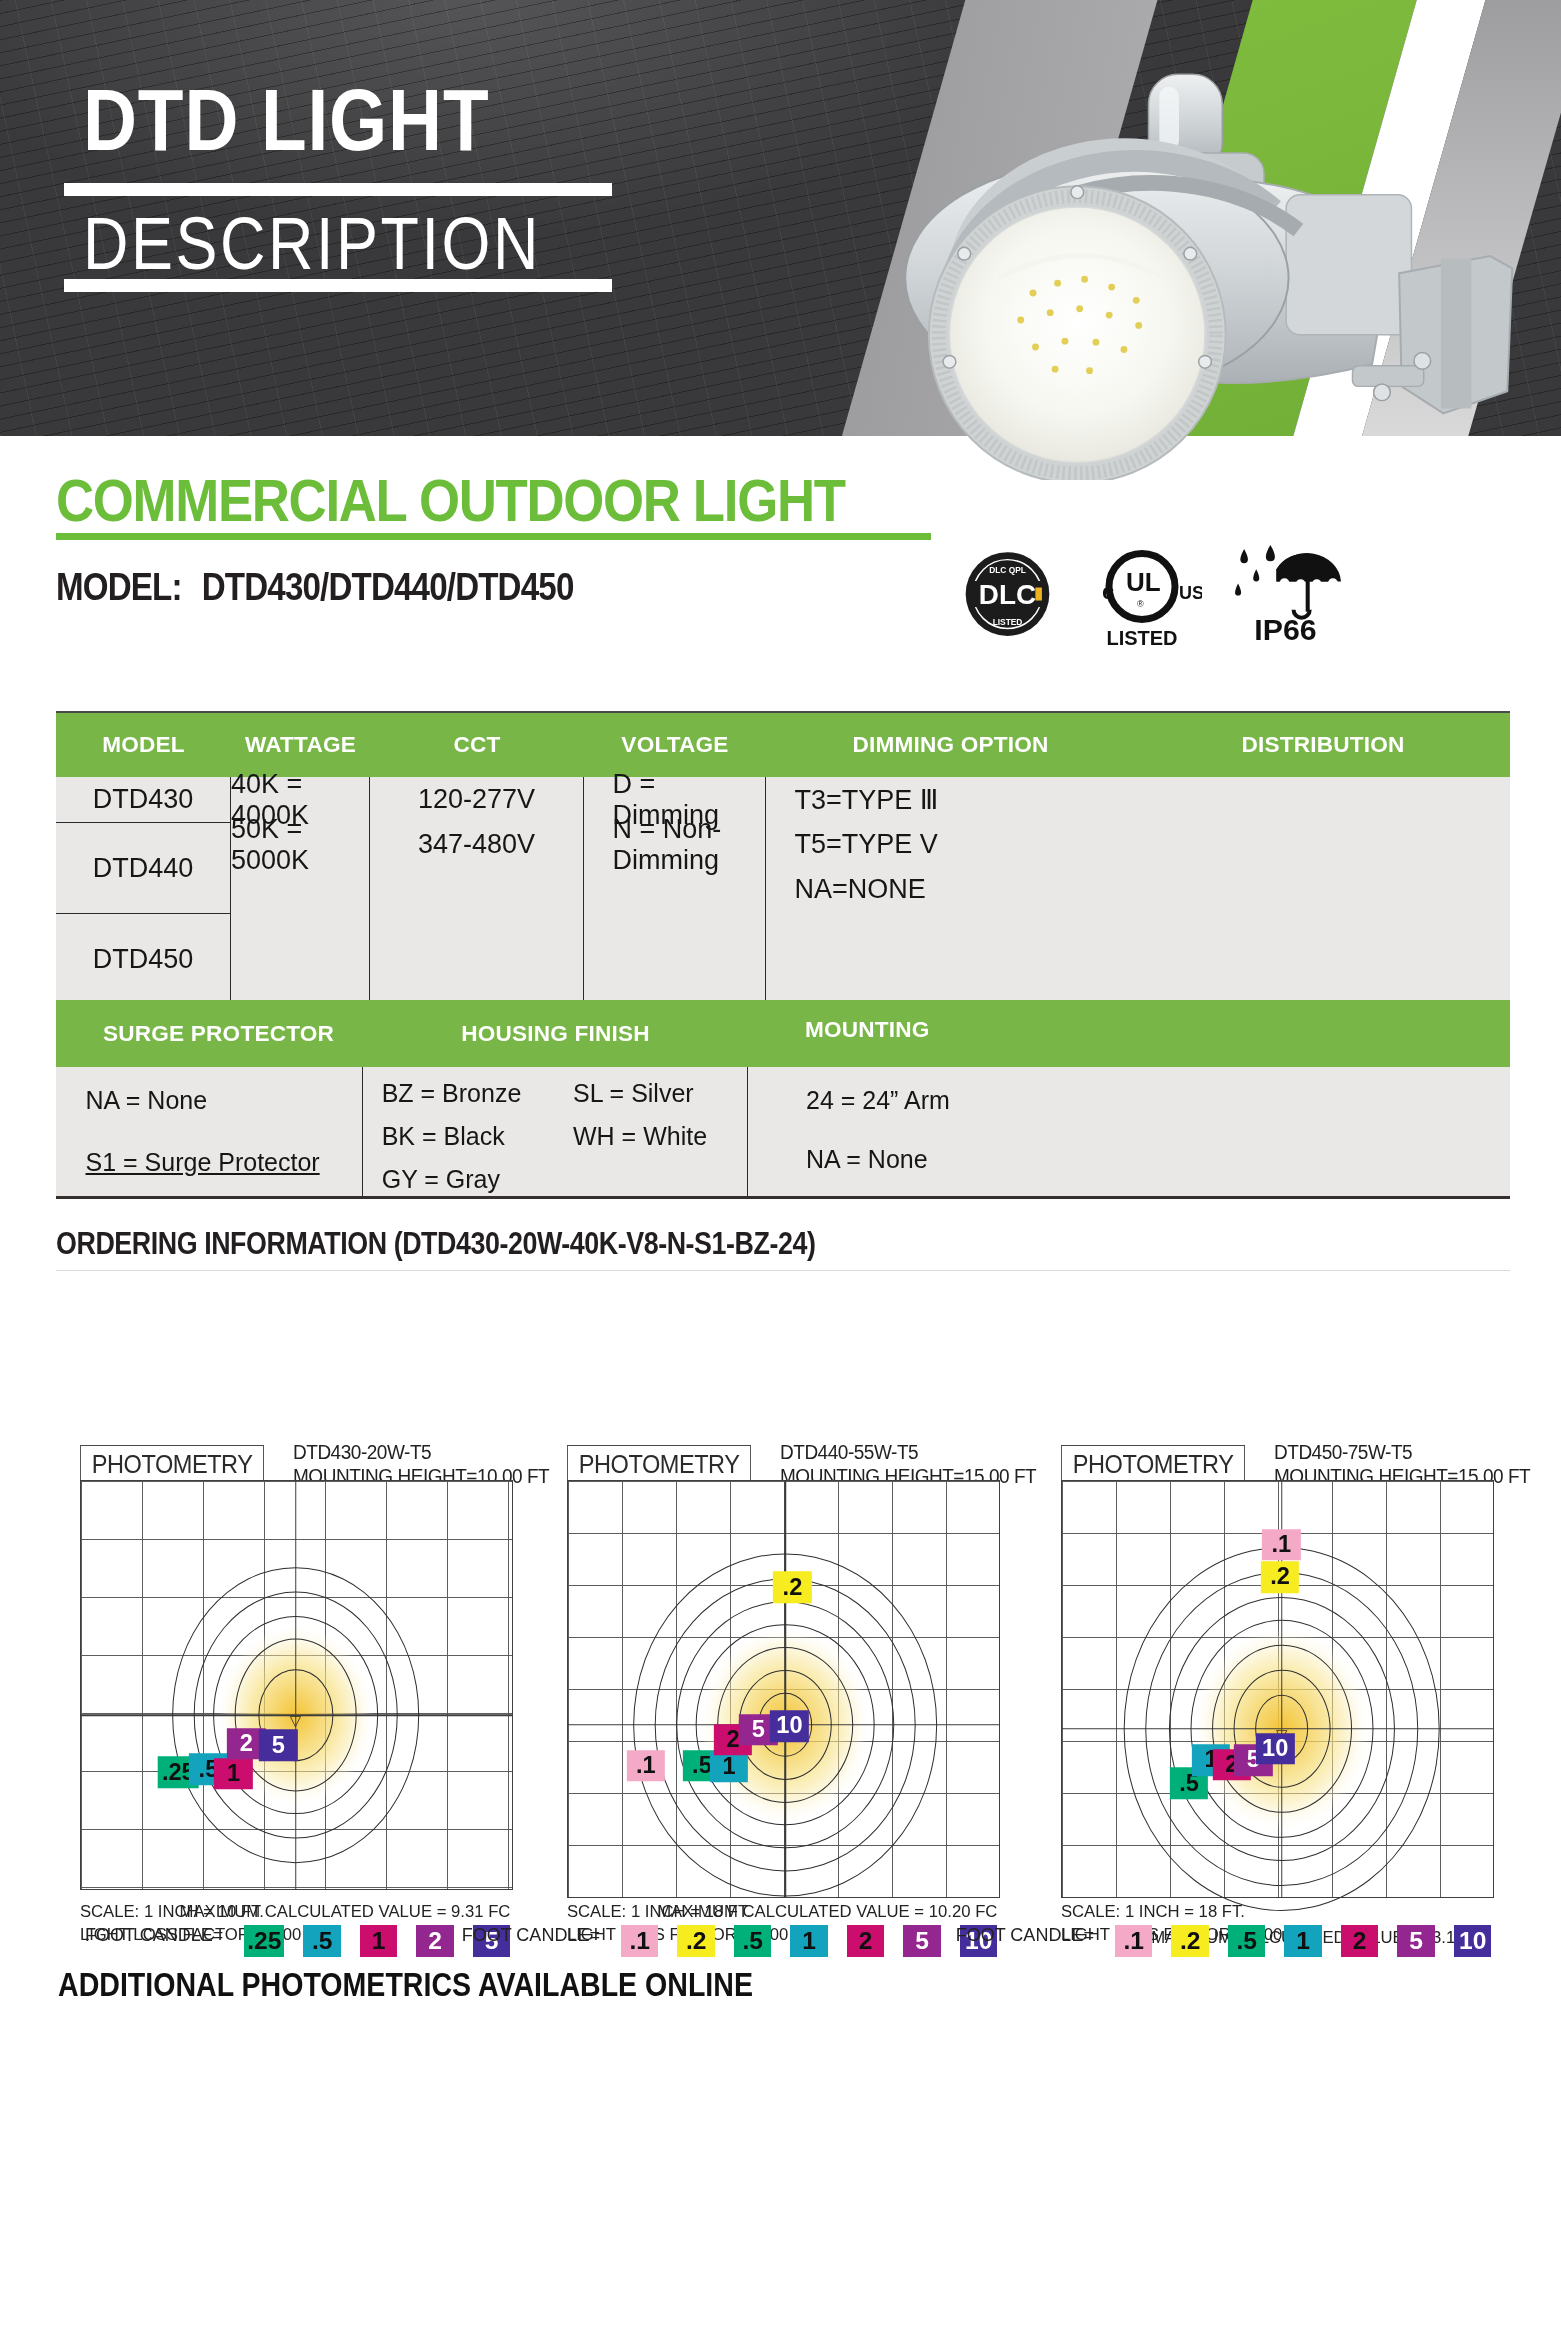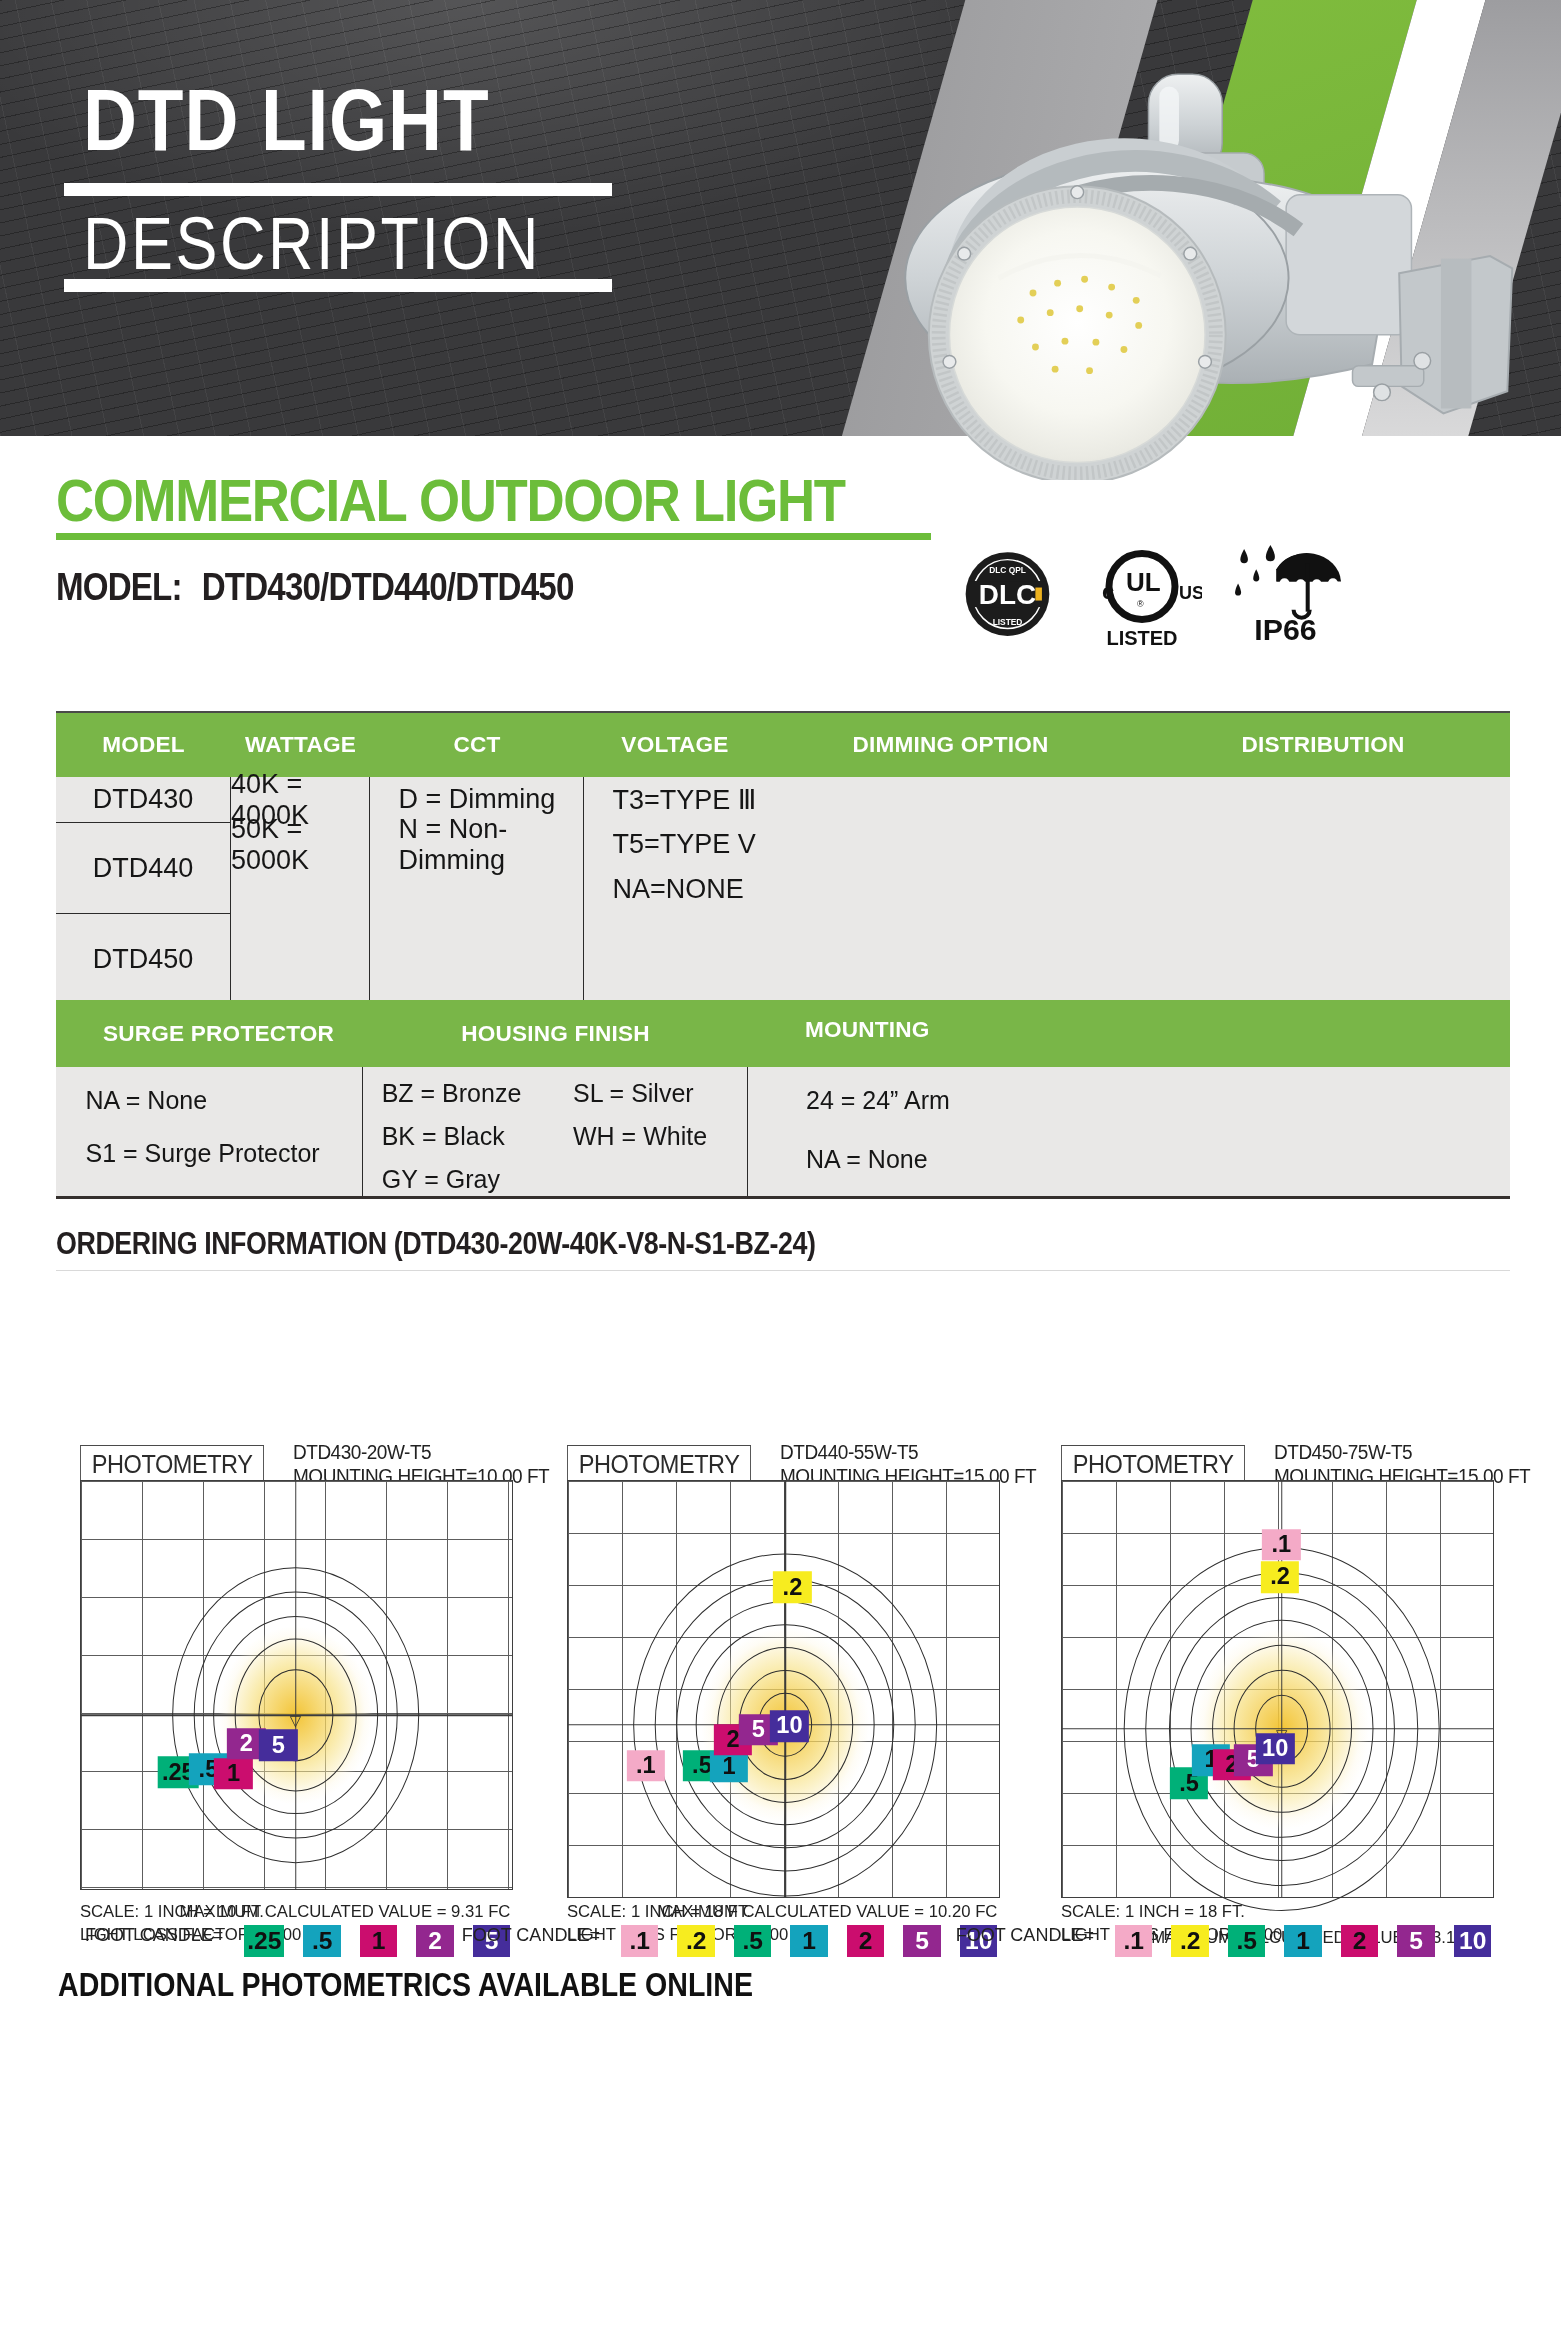--- a/index.html
+++ b/index.html
@@ -223,41 +223,45 @@
       <div class="col">
         <div class="cell h1 bb">DTD430</div>
         <div class="cell h2 bb">DTD440</div>
         <div class="cell h2">DTD450</div>
       </div>
       <div class="col">
         <div class="cell h1">40K = 4000K</div>
         <div class="cell h1">50K = 5000K</div>
       </div>
       <div class="col">
+        <div class="cell h1">120-277V</div>
+        <div class="cell h1">347-480V</div>
+      </div>
+      <div class="col">
         <div class="cell h1 left-cell">D  =  Dimming</div>
         <div class="cell h1 left-cell">N  =  Non-Dimming</div>
       </div>
       <div class="col last">
         <div class="cell h1 left-cell">T3=TYPE Ⅲ</div>
         <div class="cell h1 left-cell">T5=TYPE V</div>
         <div class="cell h1 left-cell">NA=NONE</div>
       </div>
     </div>
   </div>
 
   <div class="t2">
     <div class="t-head">
       <div class="hcell hl">SURGE PROTECTOR</div>
       <div class="hcell">HOUSING FINISH</div>
       <div class="hcell hm">MOUNTING</div>
     </div>
     <div class="t2-body">
       <div class="bcell">
         <div class="opt" style="left:29.5px;top:18.7px;">NA = None</div>
-        <div class="opt" style="left:29.5px;top:72px;">S1 = Surge Protector</div>
+        <div class="opt" style="left:29.5px;top:81px;text-decoration:underline;">S1 = Surge Protector</div>
       </div>
       <div class="bcell">
         <div class="opt" style="left:18.7px;top:11.8px;">BZ = Bronze</div>
         <div class="opt" style="left:18.7px;top:55px;">BK = Black</div>
         <div class="opt" style="left:18.7px;top:98px;">GY = Gray</div>
         <div class="opt" style="left:210px;top:11.8px;">SL = Silver</div>
         <div class="opt" style="left:210px;top:55px;">WH = White</div>
       </div>
       <div class="bcell last">
         <div class="opt" style="left:58px;top:18.7px;">24 = 24” Arm</div>

